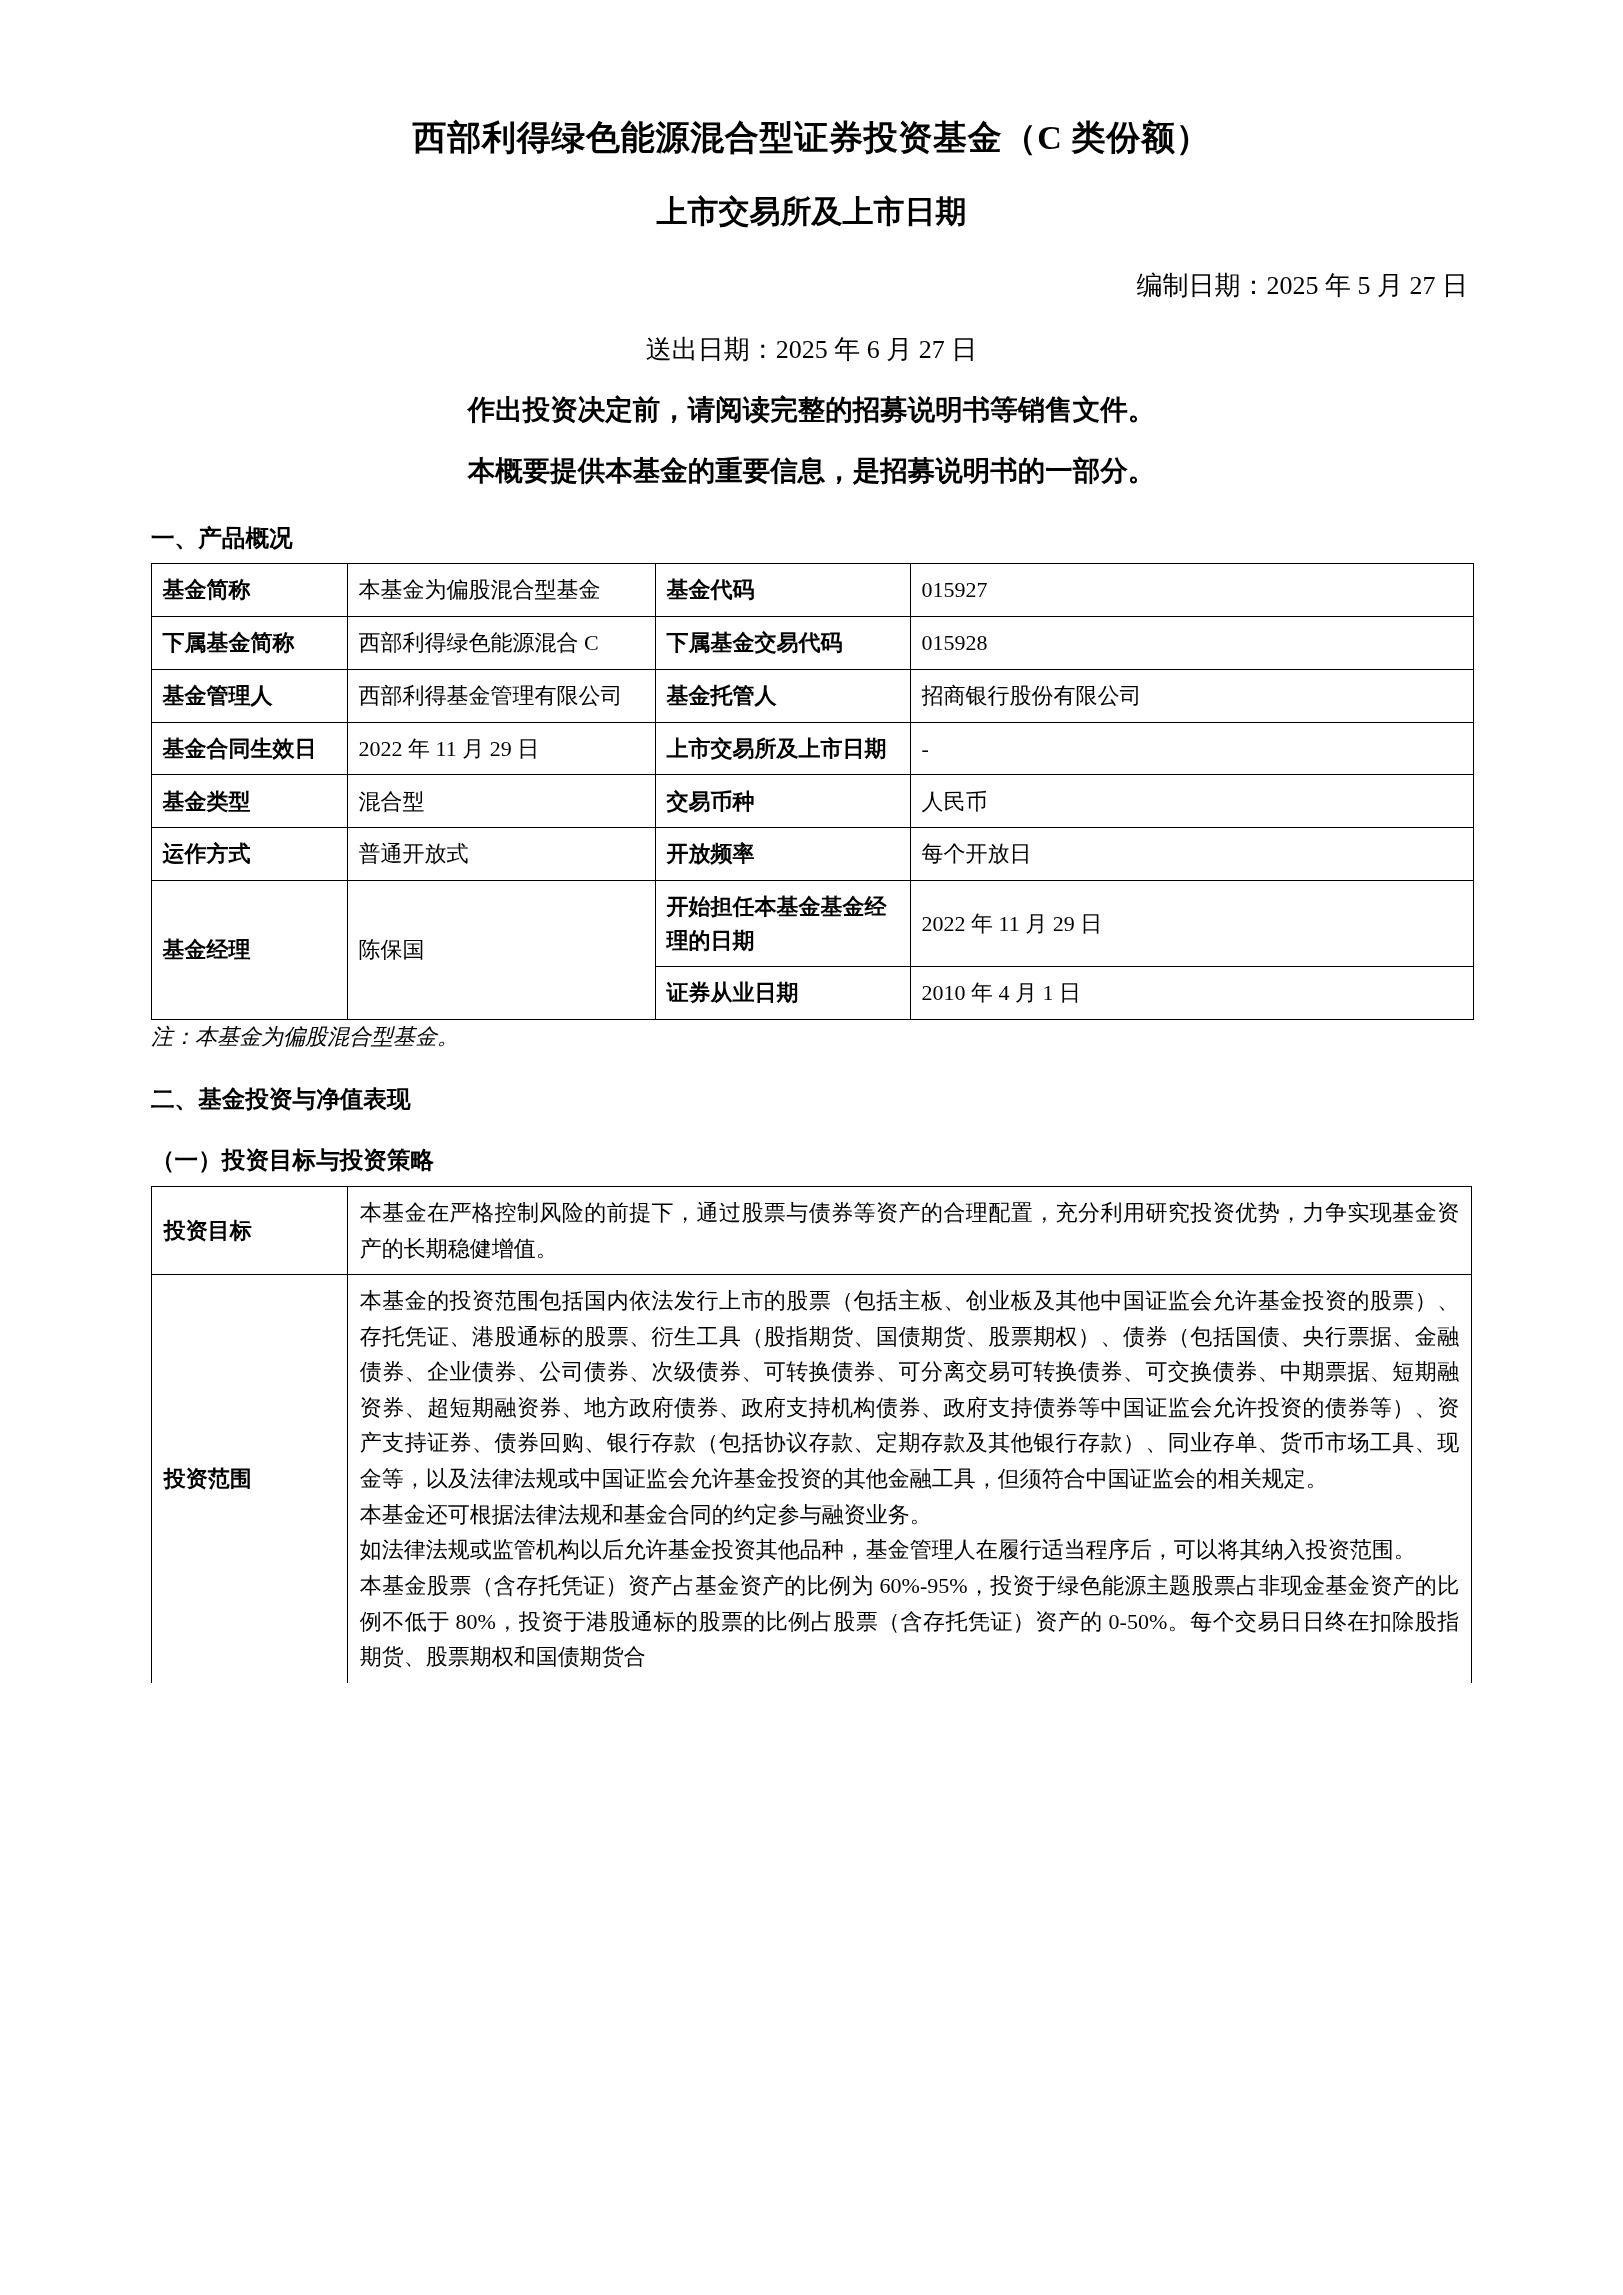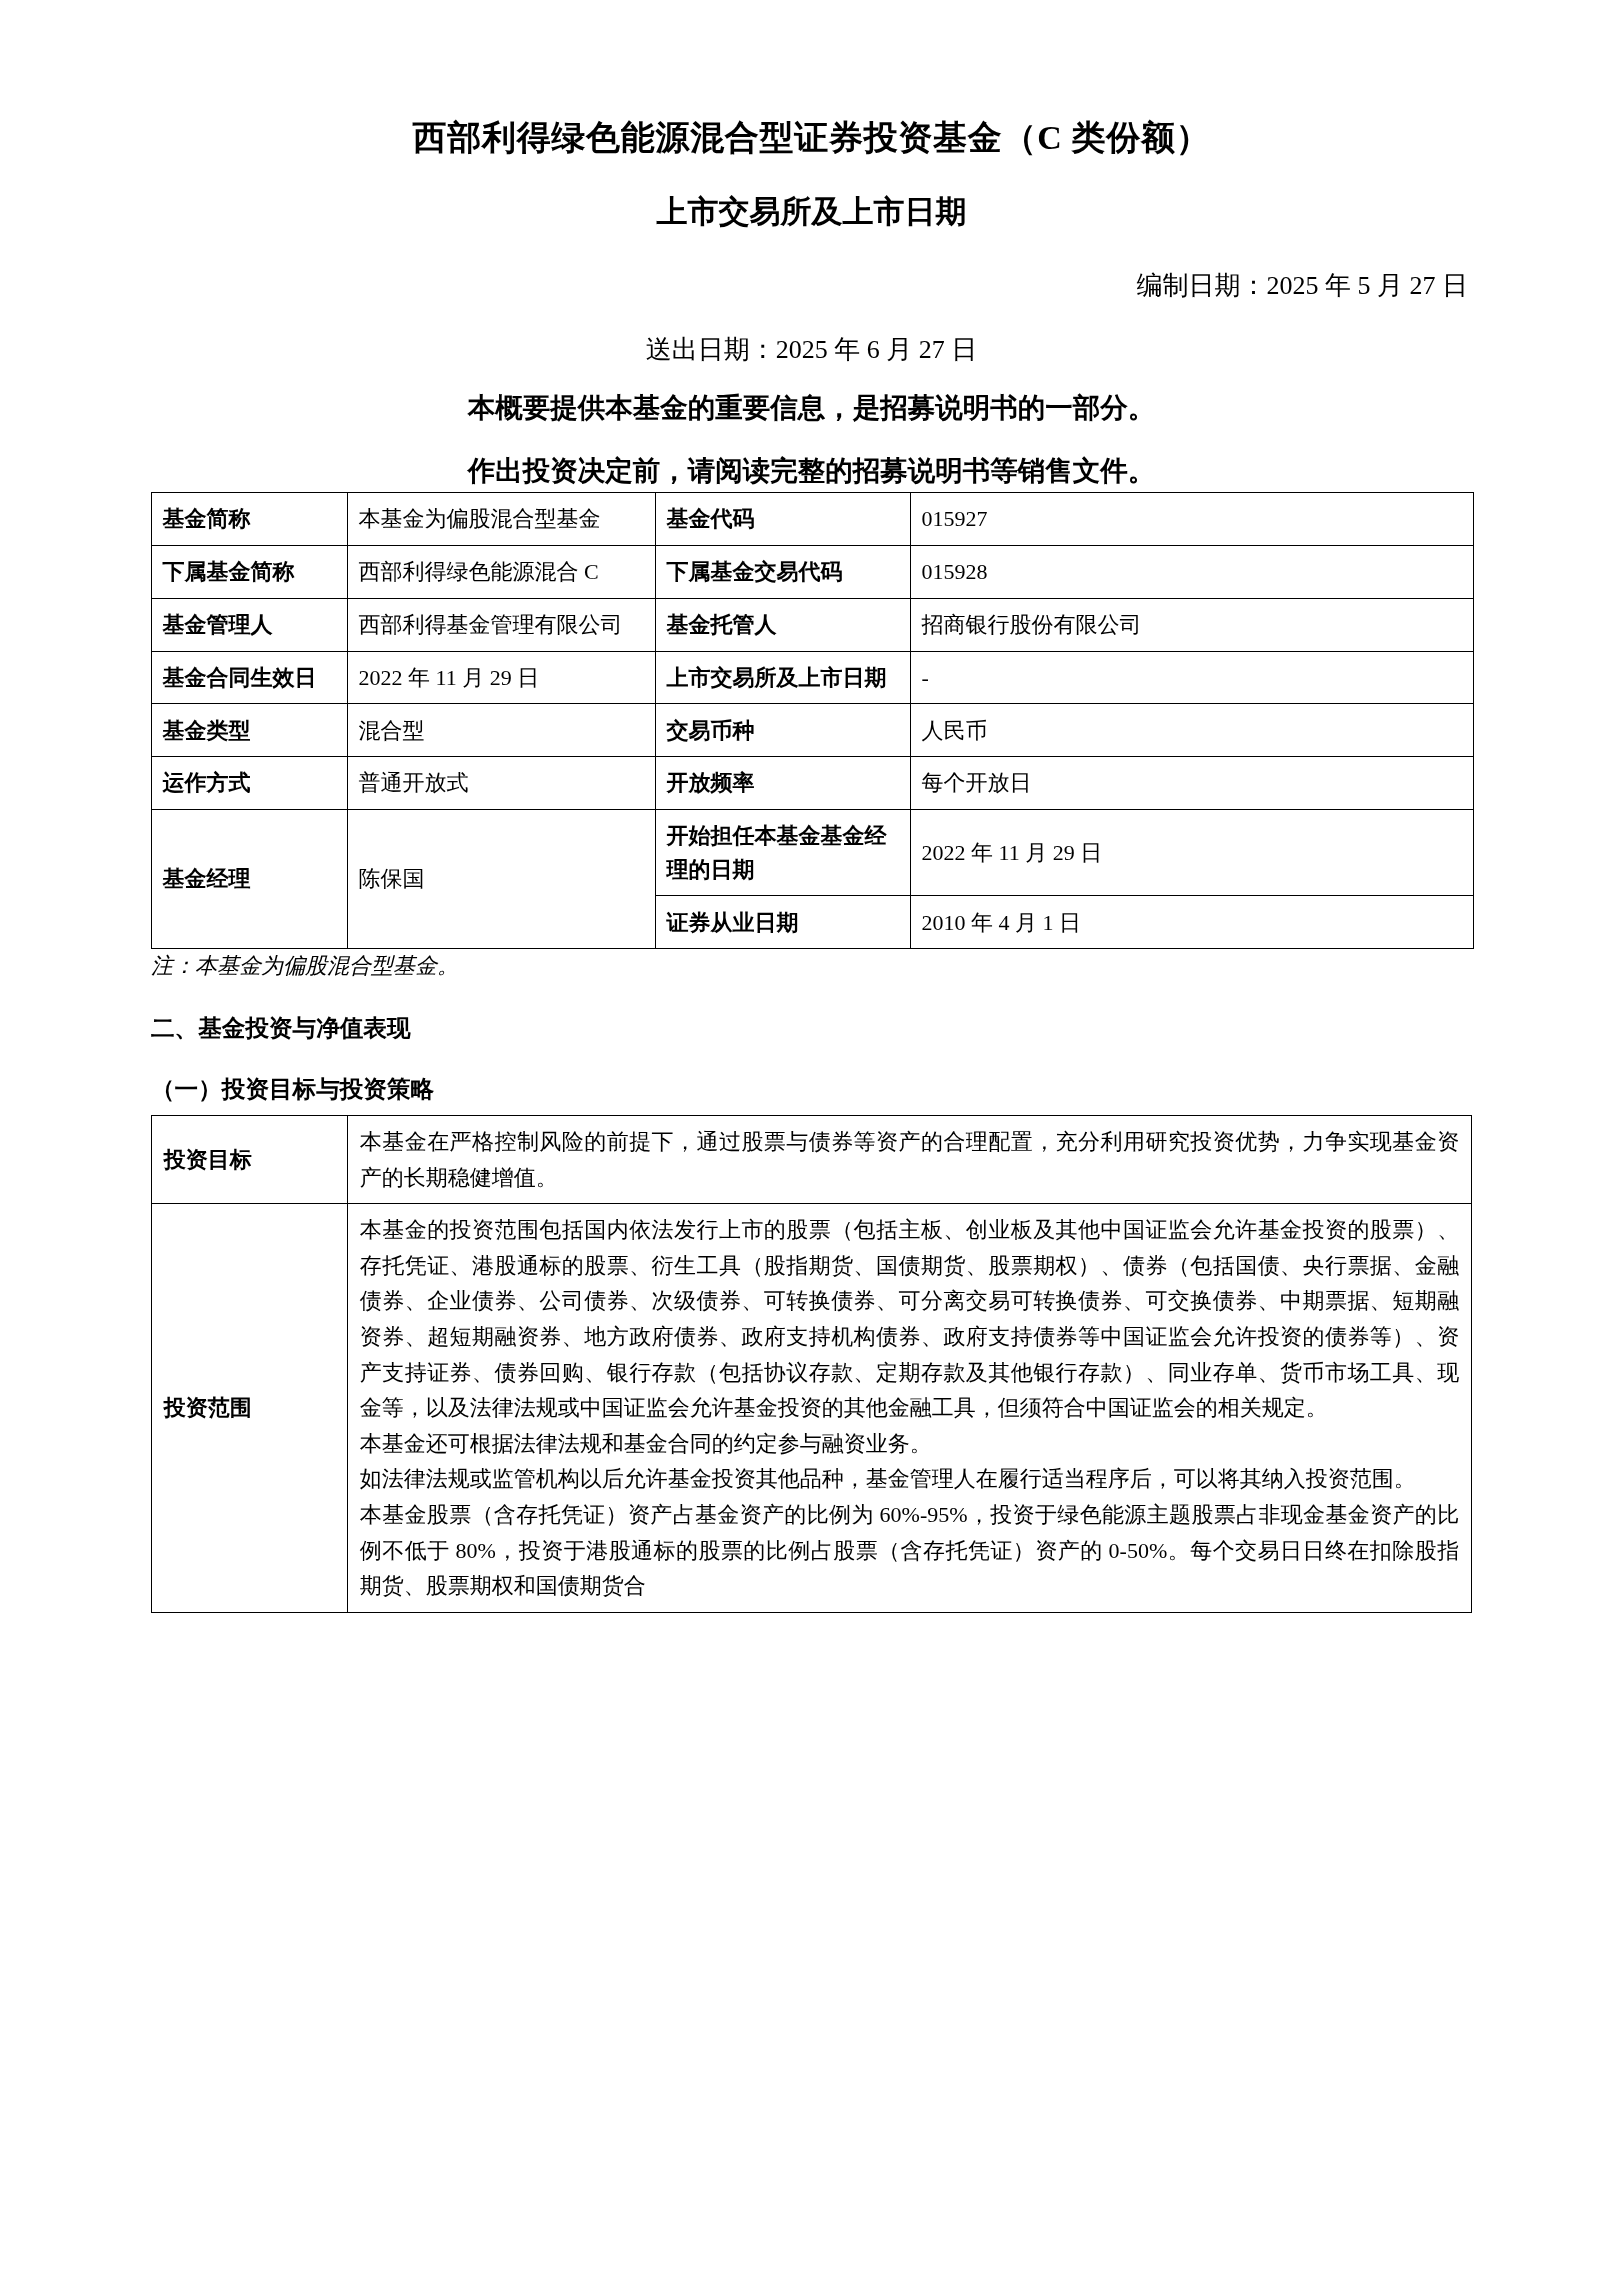--- a/index.html
+++ b/index.html
@@ -148,23 +148,24 @@
 <body>
 
 <div class="page">
 
   <h1 class="doc-title">西部利得绿色能源混合型证券投资基金（C 类份额）</h1>
   <h2 class="doc-subtitle">上市交易所及上市日期</h2>
 
   <div class="date-right">编制日期：2025 年 5 月 27 日</div>
   <div class="date-center">送出日期：2025 年 6 月 27 日</div>
 
+  <div class="intro-line second">作出投资决定前，请阅读完整的招募说明书等销售文件。</div>
   <div class="intro-line">本概要提供本基金的重要信息，是招募说明书的一部分。</div>
-  <div class="intro-line second">作出投资决定前，请阅读完整的招募说明书等销售文件。</div>
-
+
+  <div class="section-heading">一、产品概况</div>
 
   <table class="doc-table">
     <colgroup>
       <col class="c1">
         <col class="c2">
         <col class="c3">
         <col class="c4">
     </colgroup>
     <tbody>
       <tr>

